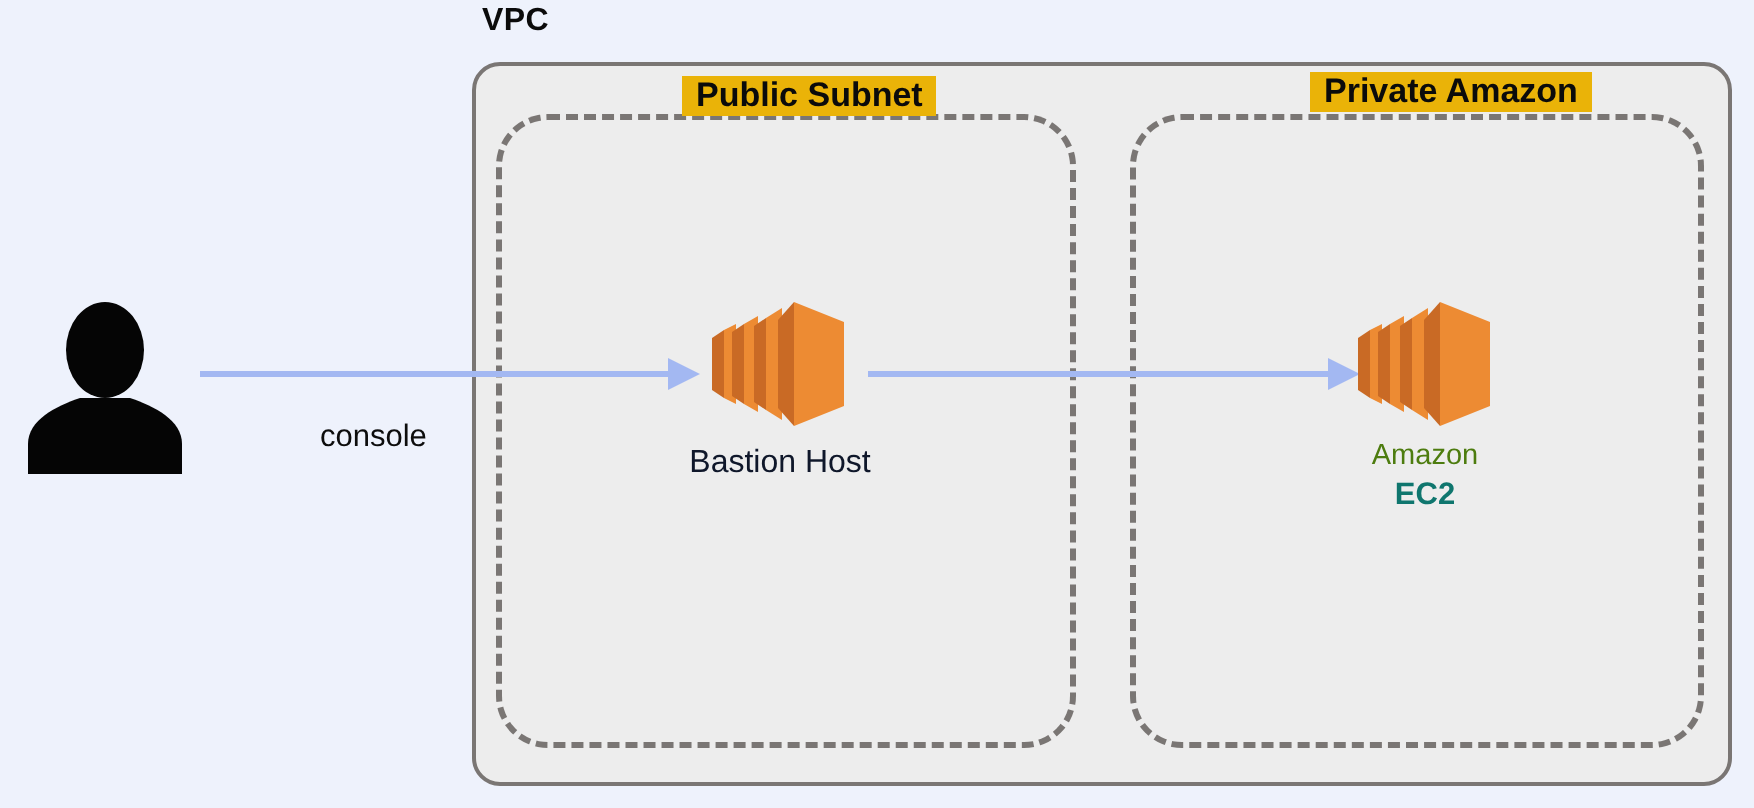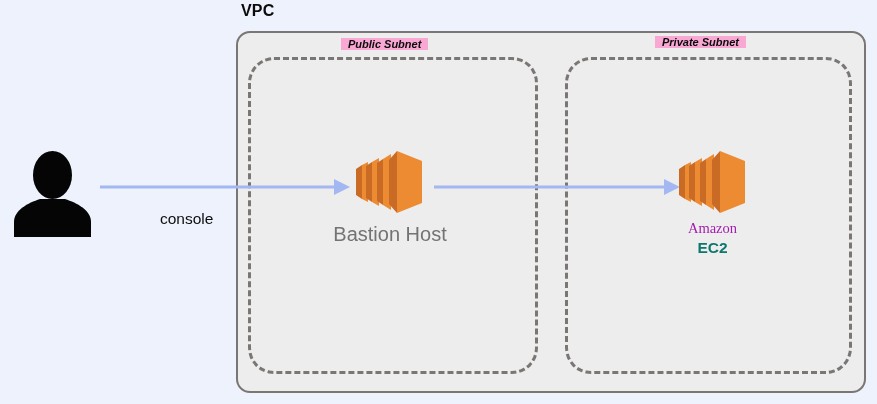--- a/index.html
+++ b/index.html
@@ -57,27 +57,26 @@
     height: 317px;
   }
   .subnet-private {
     left: 565px;
     top: 57px;
     width: 287px;
     height: 317px;
   }
   .subnet-label {
     position: absolute;
-    font-size: 11px;
+    font-size: 17px;
     font-weight: bold;
     color: #0b0b0b;
-    background: #f9a8d4;
+    background: #eab308;
     padding: 0 7px;
     white-space: nowrap;
-    font-style: italic;
   }
   .subnet-label-public {
     left: 341px;
     top: 38px;
   }
   .subnet-label-private {
     left: 655px;
     top: 36px;
   }
 
@@ -105,30 +104,29 @@
   .node-caption {
     position: absolute;
     text-align: center;
     white-space: nowrap;
     line-height: 1.25;
   }
   .caption-bastion {
     left: 285px;
     top: 222px;
     width: 210px;
-    font-size: 20px;
-    color: #737373;
+    font-size: 16px;
+    color: #0f172a;
   }
   .caption-amazon {
     left: 625px;
     top: 219px;
     width: 175px;
     font-size: 14.5px;
-    color: #a21caf;
-    font-family: Liberation Serif, serif;
+    color: #4d7c0f;
   }
   .caption-ec2 {
     left: 625px;
     top: 238px;
     width: 175px;
     font-size: 15.5px;
     font-weight: bold;
     color: #0f766e;
   }
 
@@ -158,21 +156,21 @@
 
 <div id="canvas">
 
   <div class="vpc-box"></div>
   <div class="vpc-label">VPC</div>
 
   <div class="subnet-box subnet-public"></div>
   <div class="subnet-label subnet-label-public">Public Subnet</div>
 
   <div class="subnet-box subnet-private"></div>
-  <div class="subnet-label subnet-label-private">Private Subnet</div>
+  <div class="subnet-label subnet-label-private">Private Amazon</div>
 
   <div class="person">
     <svg width="85" height="88" viewBox="0 0 85 88" xmlns="http://www.w3.org/2000/svg">
       <ellipse cx="42.5" cy="26" rx="19.5" ry="24" fill="#050505"></ellipse>
       <path d="M4 88 L4 73 C4 61 18 54 30 50 L55 50 C67 54 81 61 81 73 L81 88 Z" fill="#050505"></path>
     </svg>
   </div>
 
   <div class="arrow arrow-console">
     <svg width="250" height="22" viewBox="0 0 250 22" xmlns="http://www.w3.org/2000/svg">

